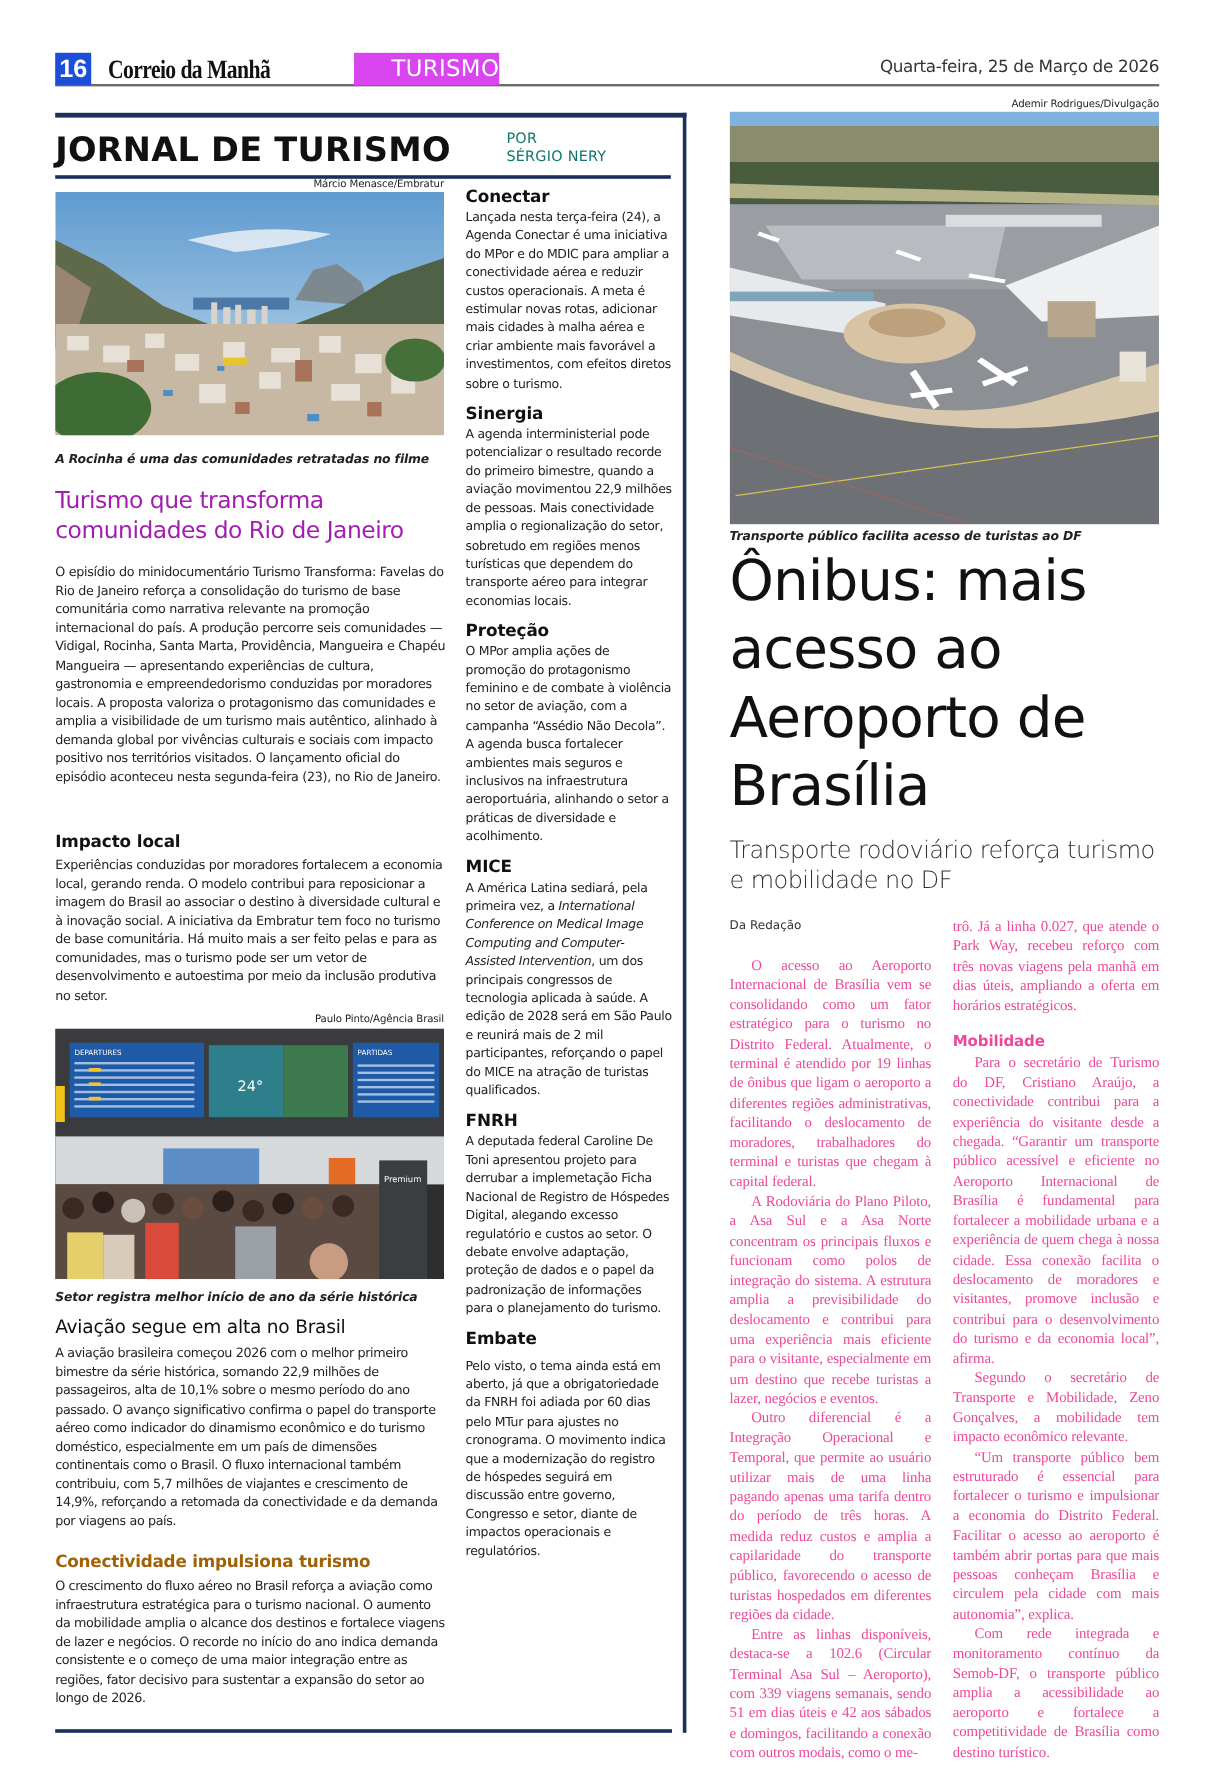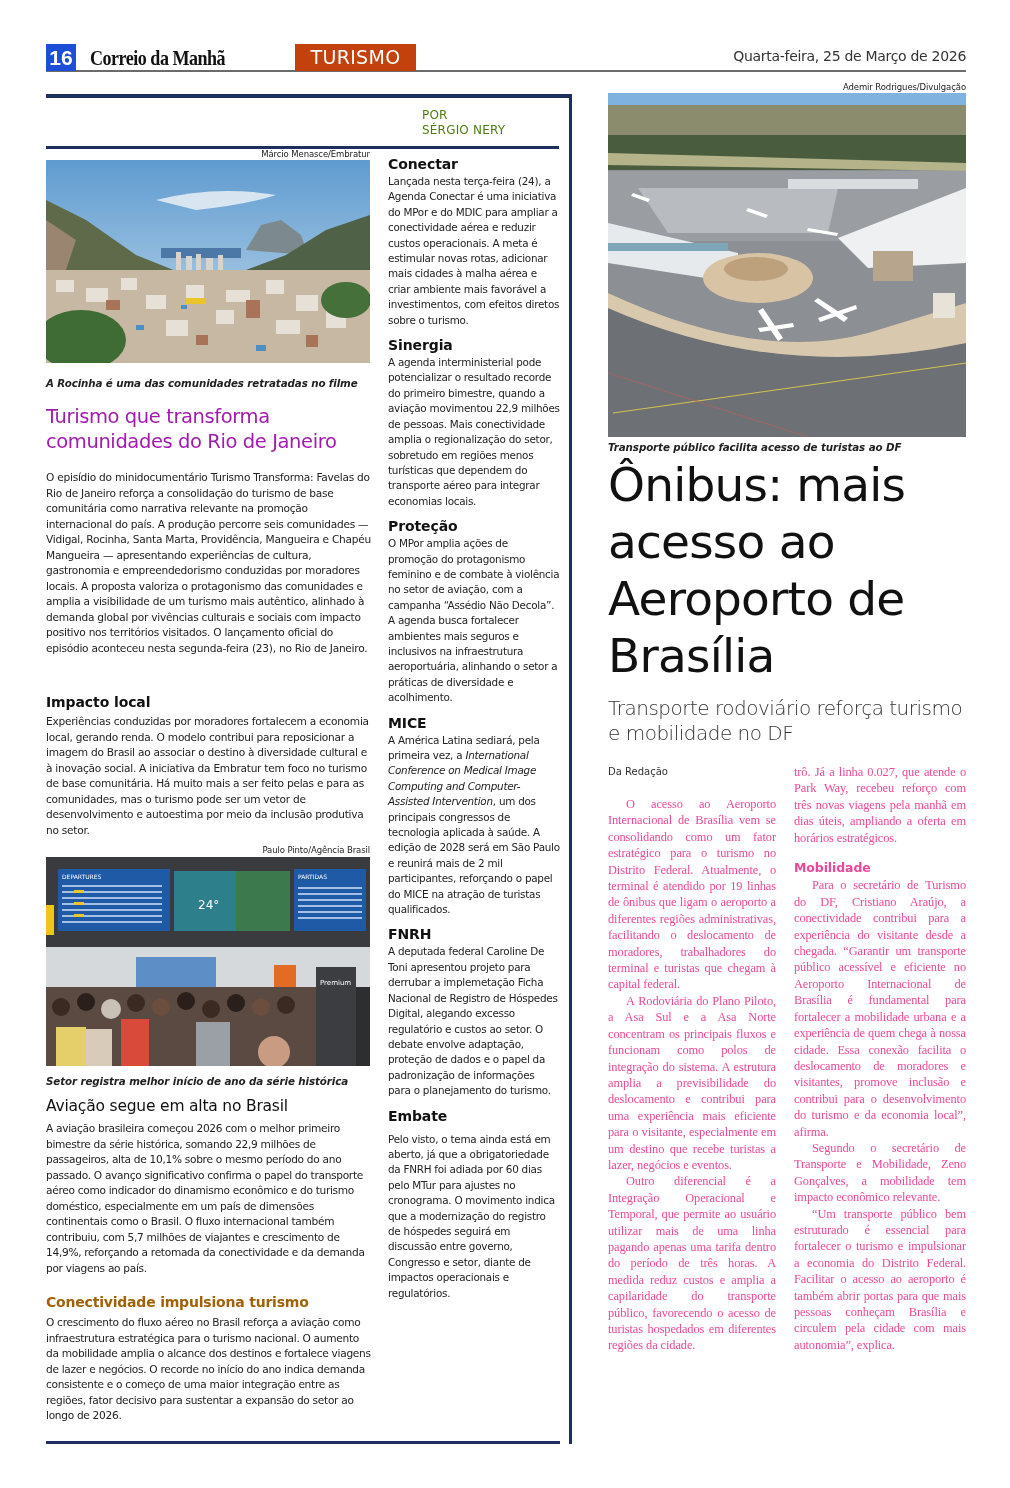--- a/index.html
+++ b/index.html
@@ -3,27 +3,27 @@
 <meta charset="utf-8">
 <style>
   * { box-sizing: border-box; margin: 0; padding: 0; }
   html, body { width: 1010px; height: 1488px; background: #ffffff; overflow: hidden; }
   body { position: relative; font-family: "DejaVu Sans", sans-serif; color: #1a1a1a; }
 
   
   .masthead { position: absolute; left: 46px; top: 44px; width: 920px; height: 28px; border-bottom: 2px solid #6b6b6b; }
   .page-num { position: absolute; left: 0; top: 0; width: 30px; height: 27px; background: #1d4ed8; color: #fff; font-family: "Liberation Sans", sans-serif; font-size: 21px; font-weight: bold; text-align: center; line-height: 27px; }
   .paper-name { position: absolute; left: 44px; top: 0; font-family: "Liberation Serif", serif; font-weight: bold; font-size: 22px; line-height: 27px; letter-spacing: -0.6px; transform: scaleX(0.82); transform-origin: left center; color: #111; }
-  .section-tag { position: absolute; left: 249px; top: 0; width: 121px; height: 27px; background: #c2410c; color: #fff; font-family: "DejaVu Sans", sans-serif; font-size: 19px; text-align: center; line-height: 27px; letter-spacing: 0.3px; }
+  .section-tag { position: absolute; left: 249px; top: 0; width: 121px; height: 27px; background: #d946ef; color: #fff; font-family: "DejaVu Sans", sans-serif; font-size: 19px; text-align: right; line-height: 27px; letter-spacing: 0.3px; }
   .edition-date { position: absolute; right: 0; top: 4px; font-family: "DejaVu Sans", sans-serif; font-size: 14px; color: #333; letter-spacing: -0.3px; }
 
   
   .jt-box { position: absolute; left: 46px; top: 94px; width: 526px; height: 1350px; border-top: 4px solid #1d2f5c; border-right: 3px solid #1d2f5c; }
   .jt-title { position: absolute; left: 0; top: 10px; font-family: "DejaVu Sans", sans-serif; font-weight: bold; font-size: 28px; letter-spacing: 0.2px; color: #111; }
-  .jt-byline { position: absolute; left: 376px; top: 10px; font-size: 12px; line-height: 15px; color: #4d7c0f; letter-spacing: 0.2px; }
+  .jt-byline { position: absolute; left: 376px; top: 10px; font-size: 12px; line-height: 15px; color: #0f766e; letter-spacing: 0.2px; }
   .jt-rule { position: absolute; left: 0; top: 48px; width: 513px; height: 3px; background: #1d2f5c; }
 
   .credit { font-size: 8.5px; color: #222; text-align: right; letter-spacing: -0.1px; }
   .caption { font-style: italic; font-weight: bold; font-size: 10.3px; color: #222; letter-spacing: -0.1px; }
 
   .photo { position: absolute; overflow: hidden; }
   .photo-rio { left: 46px; top: 160px; width: 324px; height: 203px; }
   .photo-airport { left: 46px; top: 857px; width: 324px; height: 209px; }
   .photo-bsb { left: 608px; top: 93px; width: 358px; height: 344px; }
 
@@ -49,20 +49,21 @@
 <body>
 
 <header class="masthead">
   <div class="page-num">16</div>
   <div class="paper-name">Correio da Manhã</div>
   <div class="section-tag">TURISMO</div>
   <div class="edition-date">Quarta-feira, 25 de Março de 2026</div>
 </header>
 
 <section class="jt-box">
+  <h1 class="jt-title">JORNAL DE TURISMO</h1>
   <div class="jt-byline">
     <div>POR</div>
     <div>SÉRGIO NERY</div>
   </div>
   <div class="jt-rule"></div>
 </section>
 
 <div class="abs credit" style="left:46px; top:149px; width:324px;">Márcio Menasce/Embratur</div>
 
 <div class="photo photo-rio">
@@ -261,21 +262,23 @@
 <div class="abs caption" style="left:608px; top:441px; width:370px;">Transporte público facilita acesso de turistas ao DF</div>
 
 <h1 class="hero-head">Ônibus: mais acesso ao Aeroporto de Brasília</h1>
 <h2 class="hero-sub">Transporte rodoviário reforça turismo e mobilidade no DF</h2>
 <div class="byline-small">Da Redação</div>
 
 <div class="serif-col" style="left:608px; top:796px; width:168px;">
   <p>O acesso ao Aeroporto Internacional de Brasília vem se consolidando como um fator estratégico para o turismo no Distrito Federal. Atualmente, o terminal é atendido por 19 linhas de ônibus que ligam o aeroporto a diferentes regiões administrativas, facilitando o deslocamento de moradores, trabalhadores do terminal e turistas que chegam à capital federal.</p>
   <p>A Rodoviária do Plano Piloto, a Asa Sul e a Asa Norte concentram os principais fluxos e funcionam como polos de integração do sistema. A estrutura amplia a previsibilidade do deslocamento e contribui para uma experiência mais eficiente para o visitante, especialmente em um destino que recebe turistas a lazer, negócios e eventos.</p>
   <p>Outro diferencial é a Integração Operacional e Temporal, que permite ao usuário utilizar mais de uma linha pagando apenas uma tarifa dentro do período de três horas. A medida reduz custos e amplia a capilaridade do transporte público, favorecendo o acesso de turistas hospedados em diferentes regiões da cidade.</p>
+  <p>Entre as linhas disponíveis, destaca-se a 102.6 (Circular Terminal Asa Sul – Aeroporto), com 339 viagens semanais, sendo 51 em dias úteis e 42 aos sábados e domingos, facilitando a conexão com outros modais, como o me-</p>
 </div>
 
 <div class="serif-col" style="left:794px; top:764px; width:172px;">
   <p class="noindent">trô. Já a linha 0.027, que atende o Park Way, recebeu reforço com três novas viagens pela manhã em dias úteis, ampliando a oferta em horários estratégicos.</p>
   <h3 class="sub-h" style="margin-top:14px;">Mobilidade</h3>
   <p>Para o secretário de Turismo do DF, Cristiano Araújo, a conectividade contribui para a experiência do visitante desde a chegada. “Garantir um transporte público acessível e eficiente no Aeroporto Internacional de Brasília é fundamental para fortalecer a mobilidade urbana e a experiência de quem chega à nossa cidade. Essa conexão facilita o deslocamento de moradores e visitantes, promove inclusão e contribui para o desenvolvimento do turismo e da economia local”, afirma.</p>
   <p>Segundo o secretário de Transporte e Mobilidade, Zeno Gonçalves, a mobilidade tem impacto econômico relevante.</p>
   <p>“Um transporte público bem estruturado é essencial para fortalecer o turismo e impulsionar a economia do Distrito Federal. Facilitar o acesso ao aeroporto é também abrir portas para que mais pessoas conheçam Brasília e circulem pela cidade com mais autonomia”, explica.</p>
+  <p>Com rede integrada e monitoramento contínuo da Semob-DF, o transporte público amplia a acessibilidade ao aeroporto e fortalece a competitividade de Brasília como destino turístico.</p>
 </div>
 
 </body></html>

